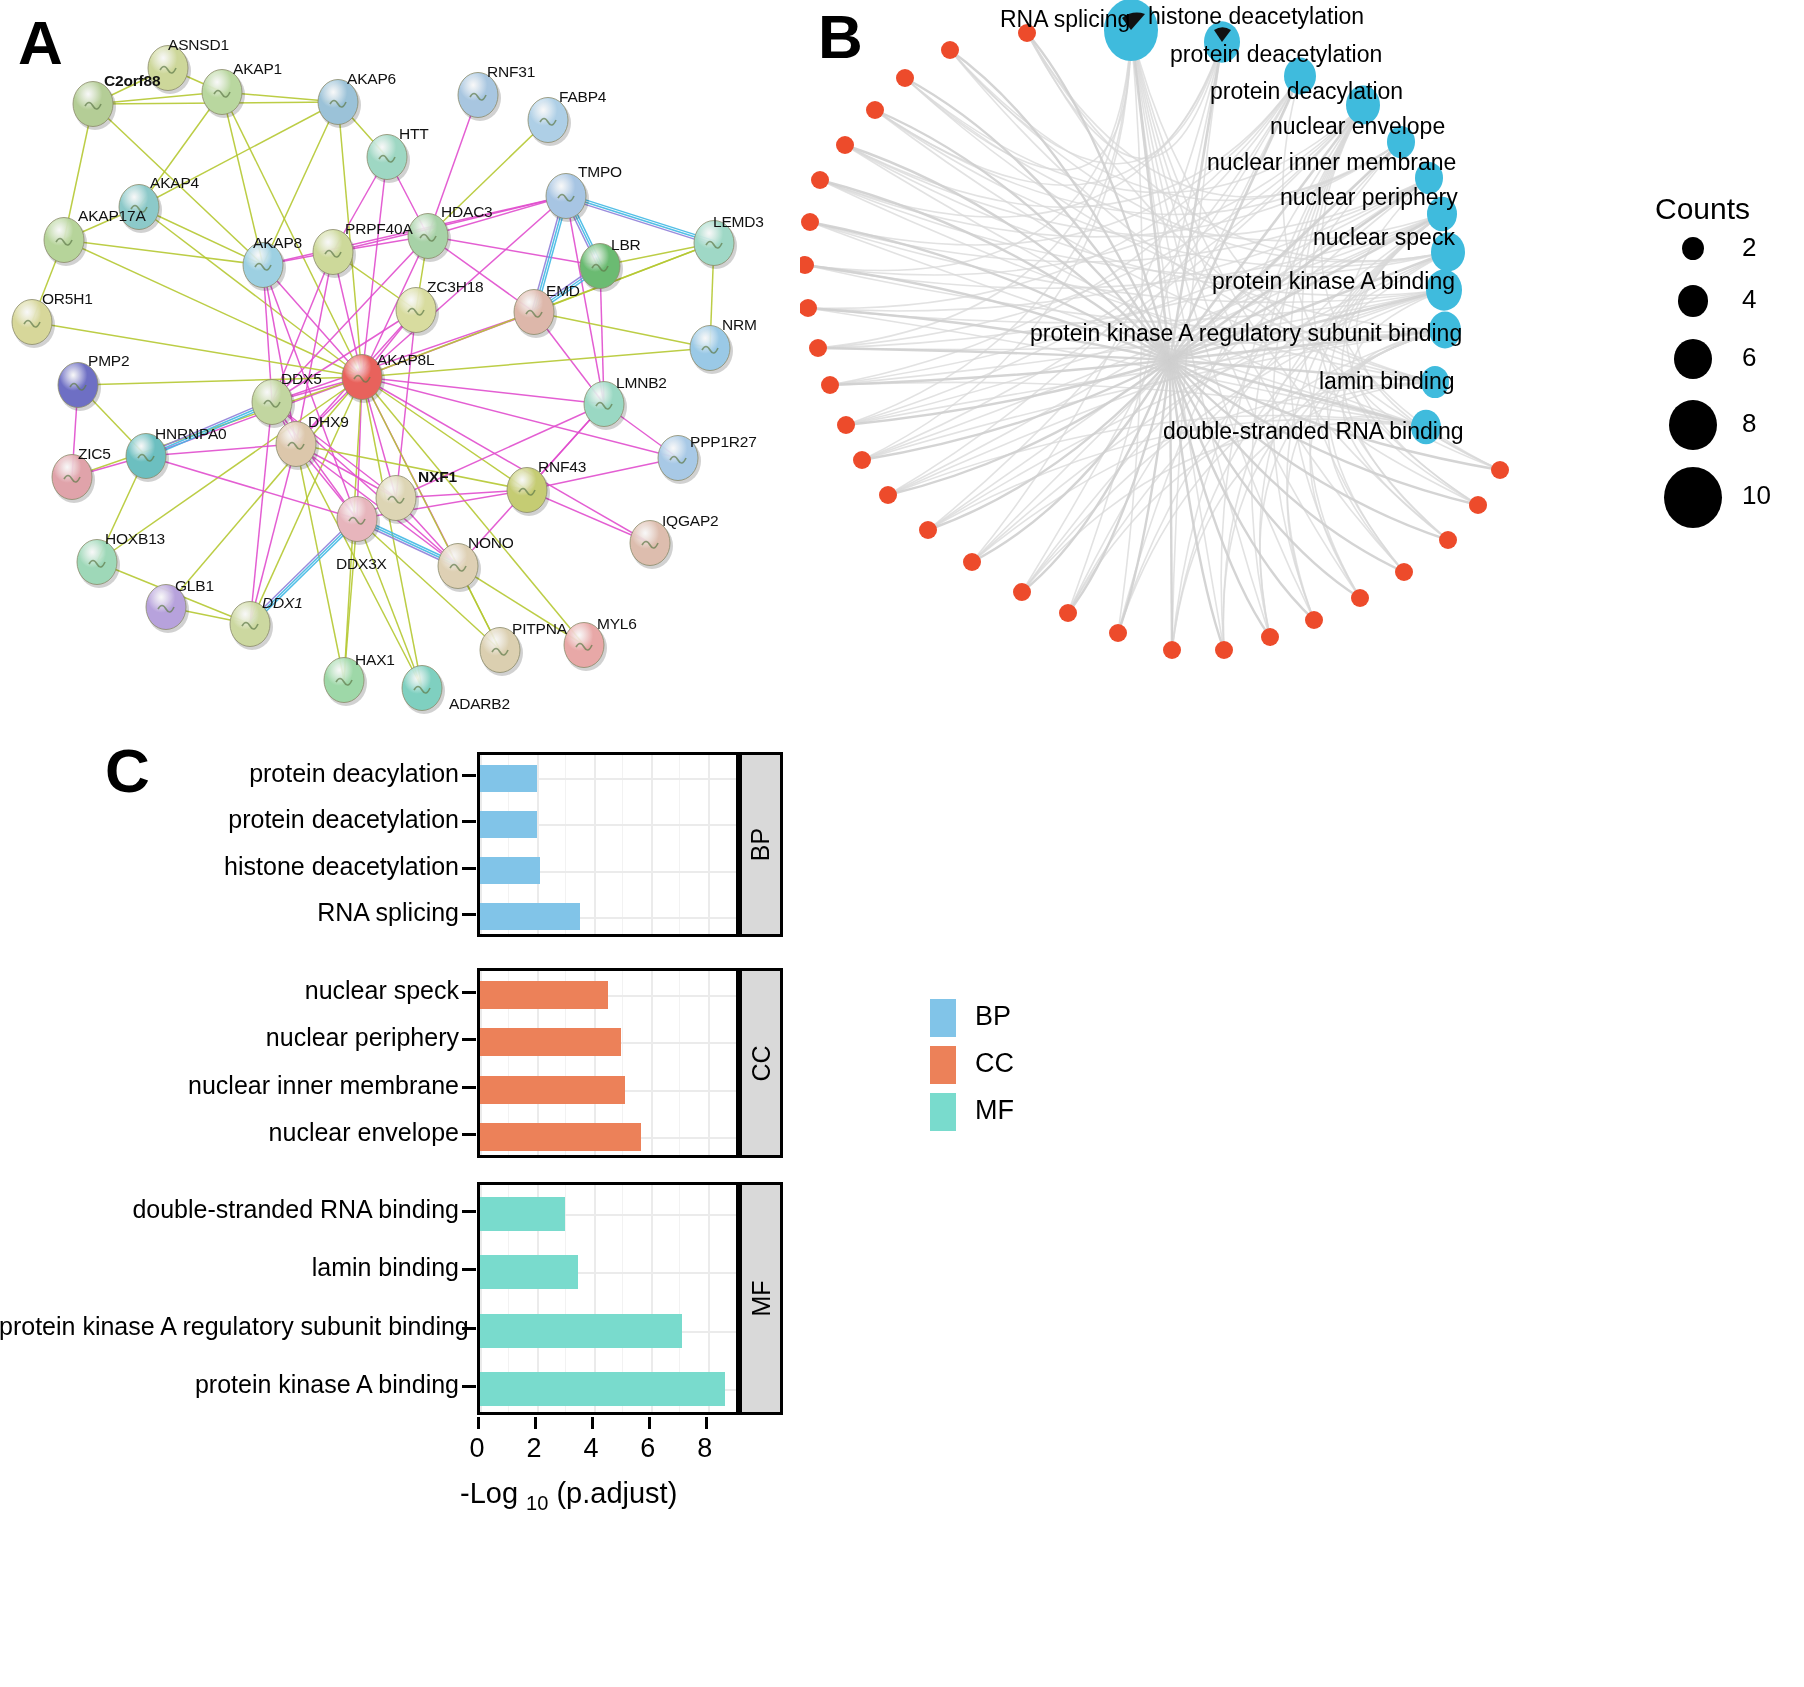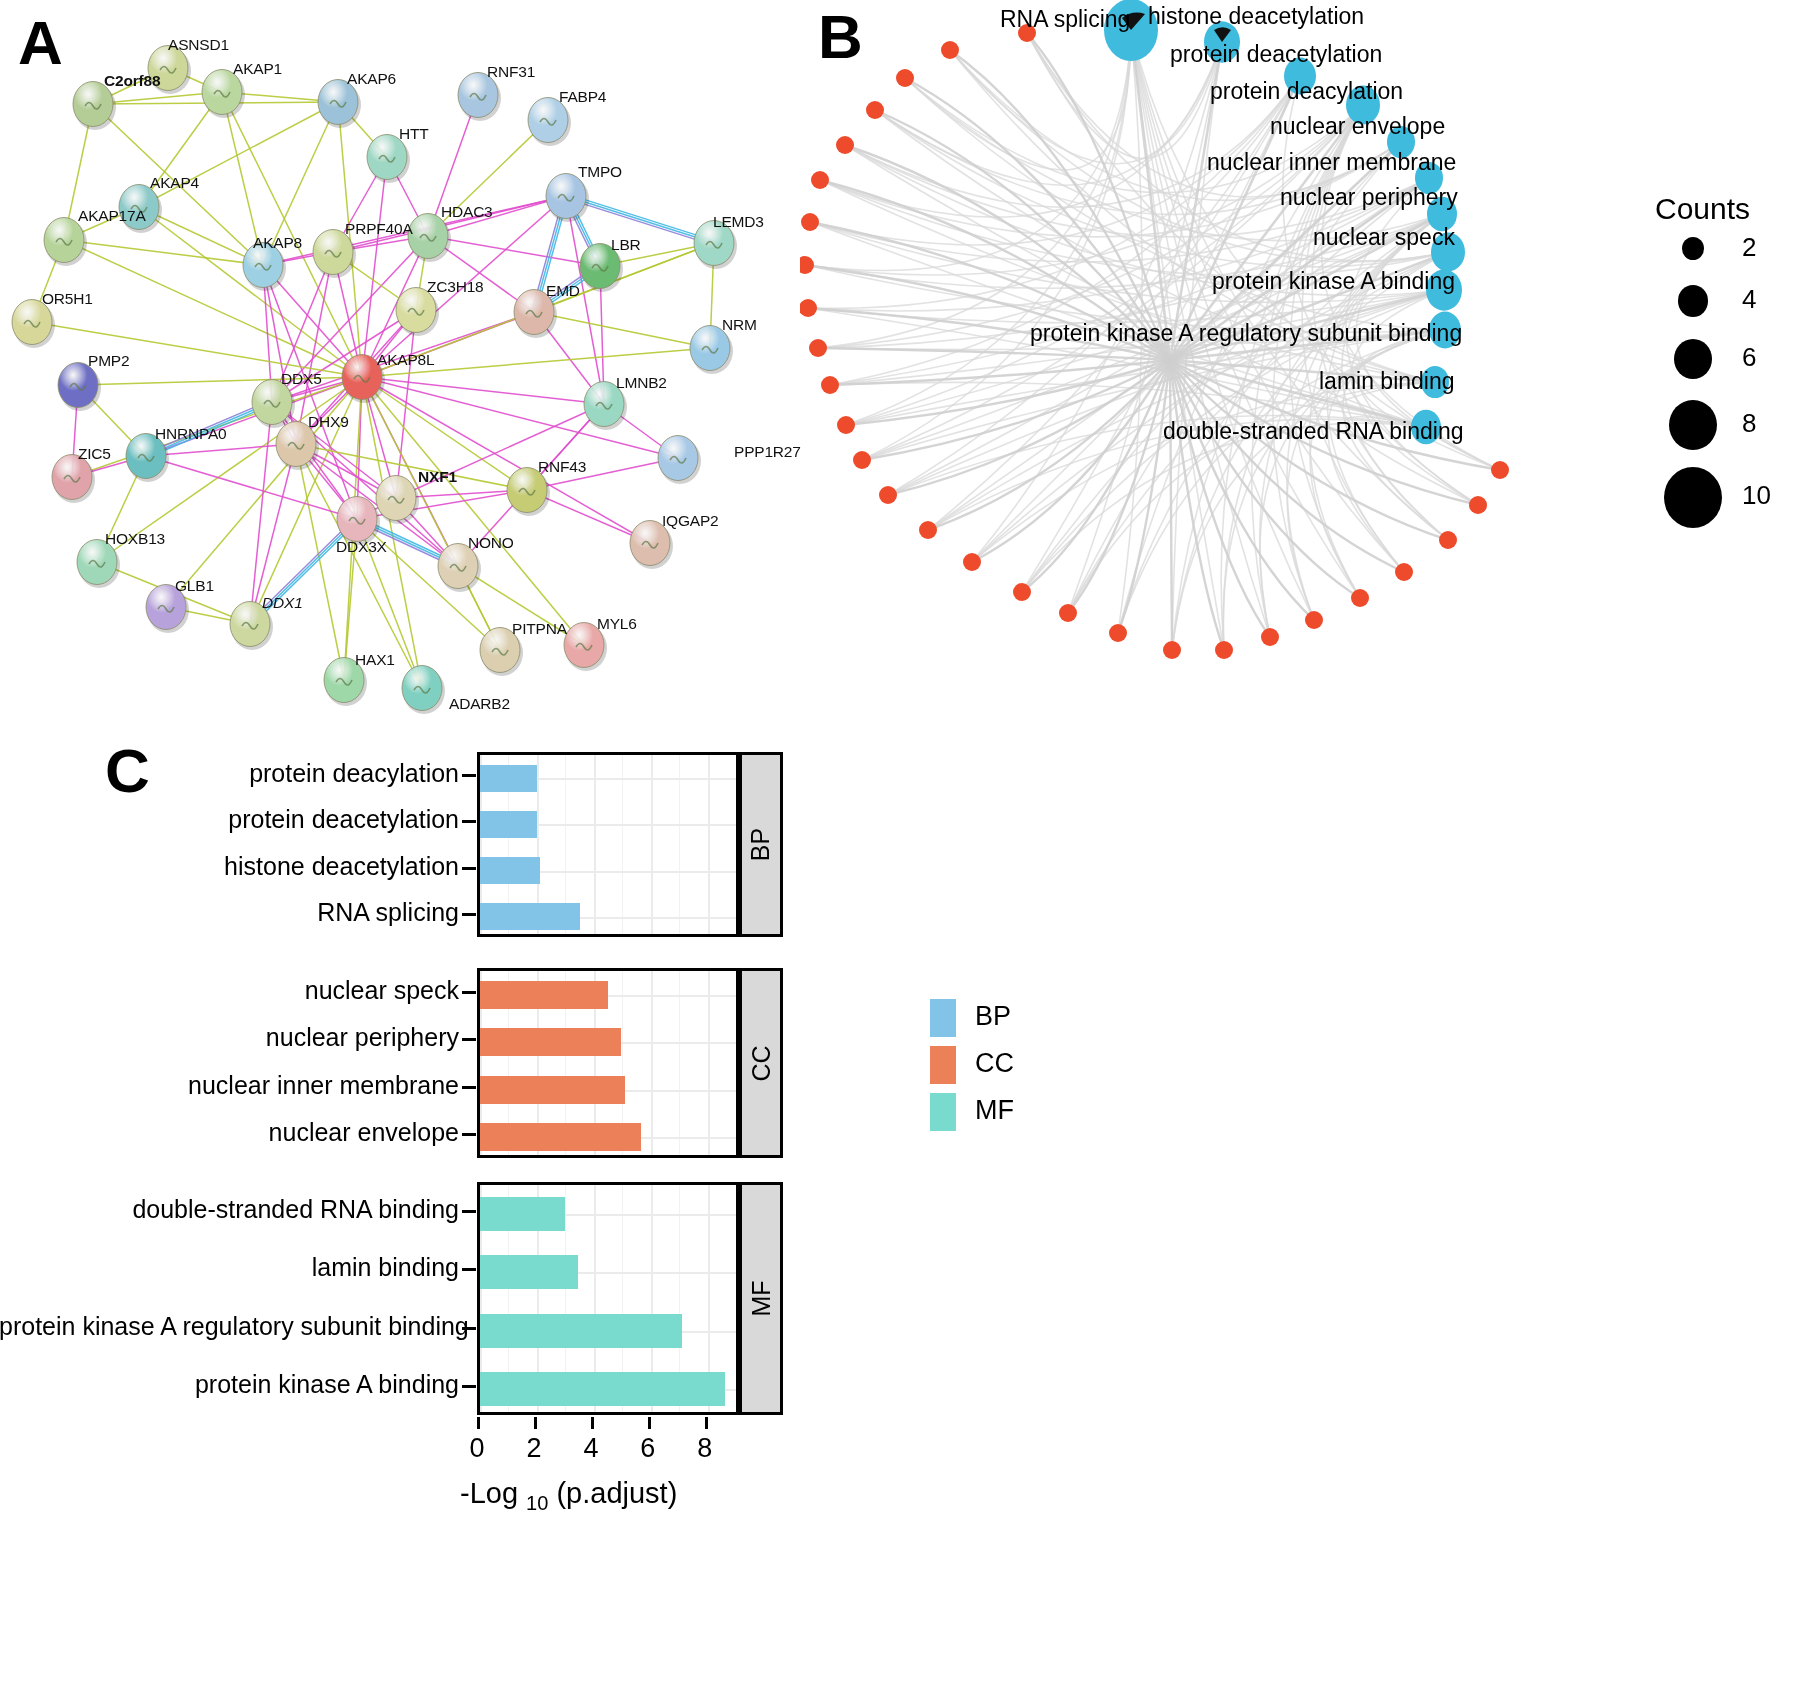--- a/index.html
+++ b/index.html
@@ -605,26 +605,26 @@
     <div class="nodelabel" style="left: 427px; top: 278px;">ZC3H18</div>
     <div class="nodelabel" style="left: 546px; top: 282px;">EMD</div>
     <div class="nodelabel" style="left: 42px; top: 290px;">OR5H1</div>
     <div class="nodelabel" style="left: 722px; top: 316px;">NRM</div>
     <div class="nodelabel" style="left: 88px; top: 352px;">PMP2</div>
     <div class="nodelabel" style="left: 377px; top: 351px;">AKAP8L</div>
     <div class="nodelabel" style="left: 281px; top: 370px;">DDX5</div>
     <div class="nodelabel" style="left: 616px; top: 374px;">LMNB2</div>
     <div class="nodelabel" style="left: 308px; top: 413px;">DHX9</div>
     <div class="nodelabel" style="left: 155px; top: 425px;">HNRNPA0</div>
-    <div class="nodelabel" style="left: 690px; top: 443px; margin-left: 44px;">PPP1R27</div>
+    <div class="nodelabel" style="left: 690px; top: 433px;">PPP1R27</div>
     <div class="nodelabel" style="left: 78px; top: 445px;">ZIC5</div>
     <div class="nodelabel" style="left: 418px; top: 468px; font-weight: bold;">NXF1</div>
     <div class="nodelabel" style="left: 538px; top: 458px;">RNF43</div>
     <div class="nodelabel" style="left: 105px; top: 530px;">HOXB13</div>
-    <div class="nodelabel" style="left: 336px; top: 538px;">DDX3X</div>
+    <div class="nodelabel" style="left: 336px; top: 555px;">DDX3X</div>
     <div class="nodelabel" style="left: 468px; top: 534px;">NONO</div>
     <div class="nodelabel" style="left: 662px; top: 512px;">IQGAP2</div>
     <div class="nodelabel" style="left: 175px; top: 577px;">GLB1</div>
     <div class="nodelabel" style="left: 262px; top: 594px; font-style: italic;">DDX1</div>
     <div class="nodelabel" style="left: 512px; top: 620px;">PITPNA</div>
     <div class="nodelabel" style="left: 597px; top: 615px;">MYL6</div>
     <div class="nodelabel" style="left: 355px; top: 651px;">HAX1</div>
     <div class="nodelabel" style="left: 437px; top: 695px; margin-left: 12px;">ADARB2</div>
   </div>
 

